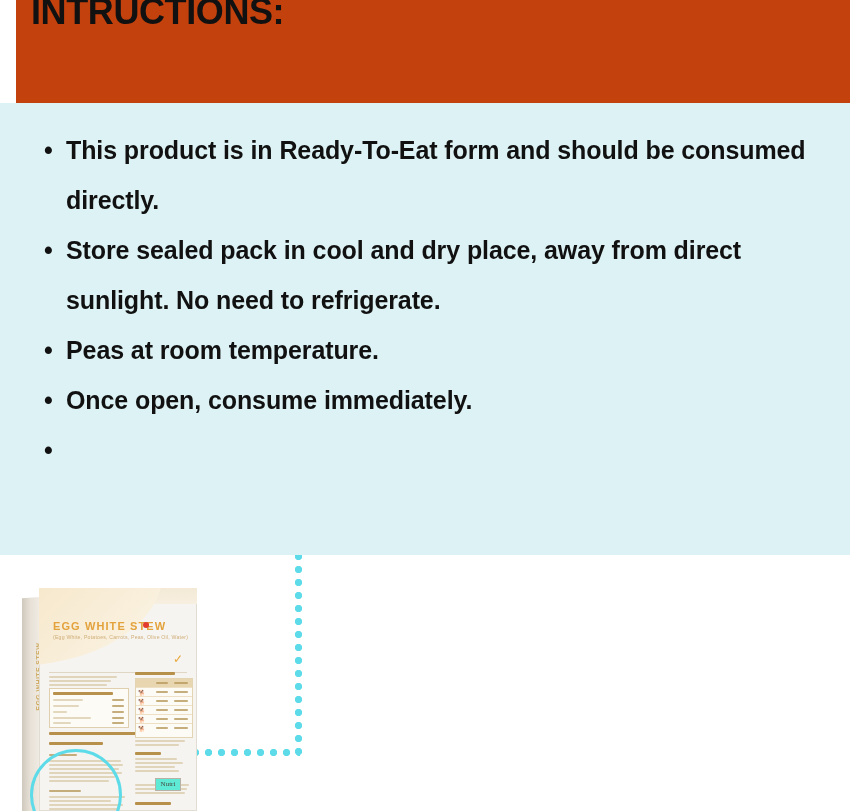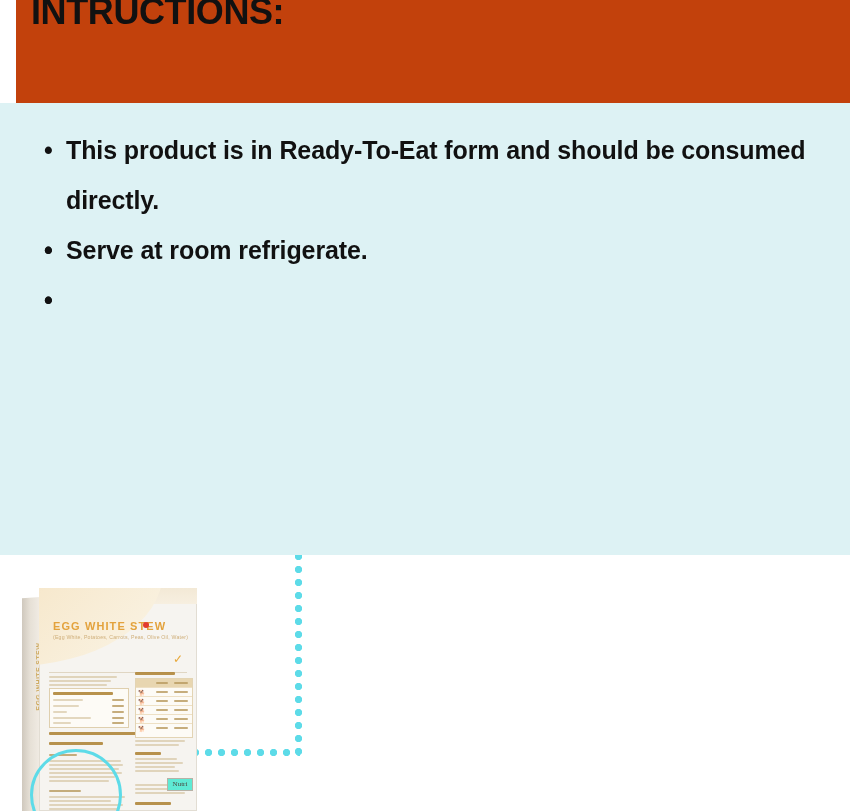--- a/index.html
+++ b/index.html
@@ -267,21 +267,21 @@
     position: absolute;
     left: 2px;
     top: 1.5px;
     font-size: 6px;
     line-height: 6px;
     color: #d9a446;
   }
 
   .pkg-logo {
     position: absolute;
-    left: 128px;
+    left: 116px;
     top: 190px;
     width: 24px;
     height: 11px;
     border: 1px solid #b8b2a6;
     background: #5eead4;
     font-size: 7px;
     line-height: 11px;
     text-align: center;
     color: #4a4741;
     font-family: "Liberation Serif", serif;
@@ -311,29 +311,31 @@
   <div class="panel">
     <ul class="bullet-list">
 
       <li class="bullet-item">
         <span class="dot">•</span>
         <span>This product is in Ready-To-Eat form and should be consumed directly.</span>
       </li>
 
       <li class="bullet-item">
         <span class="dot">•</span>
+        <span>Store sealed pack in cool and dry place, away from direct sunlight. No need to refrigerate.</span>
       </li>
 
       <li class="bullet-item">
         <span class="dot">•</span>
-        <span>Serve at room refrigerate.</span>
+        <span>Peas at room temperature.</span>
       </li>
 
       <li class="bullet-item">
         <span class="dot">•</span>
+        <span>Once open, consume immediately.</span>
       </li>
 
       <li class="bullet-item">
         <span class="dot">•</span>
       </li>
 
     </ul>
   </div>
 
   <div class="photo-area">

